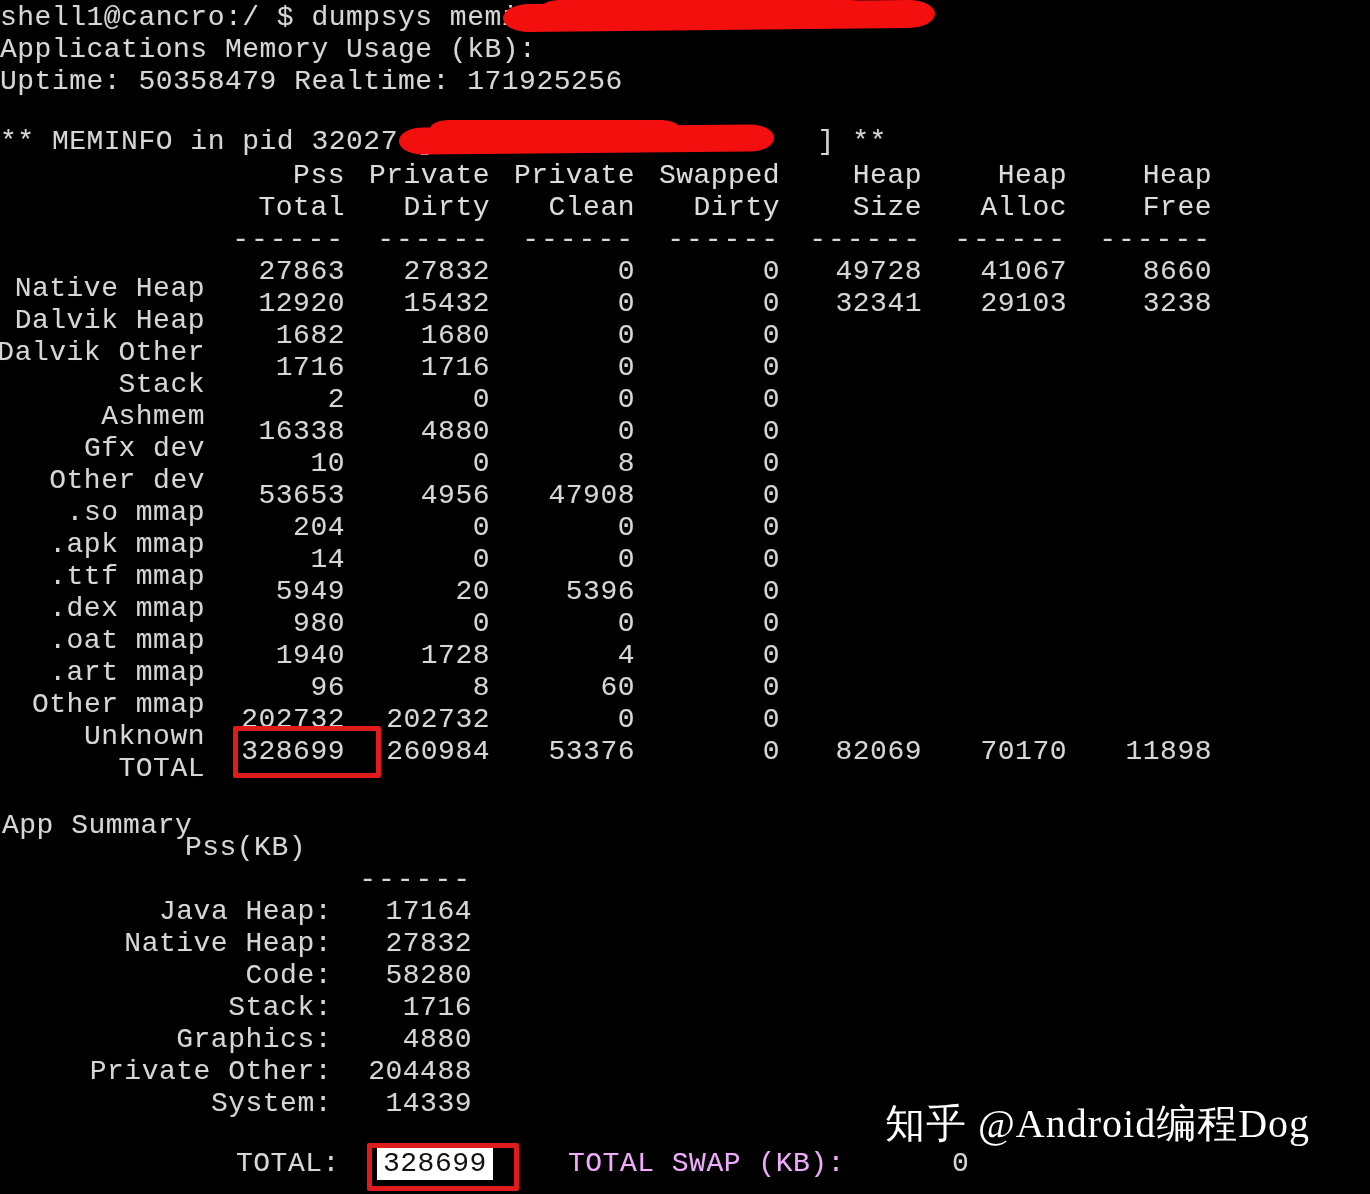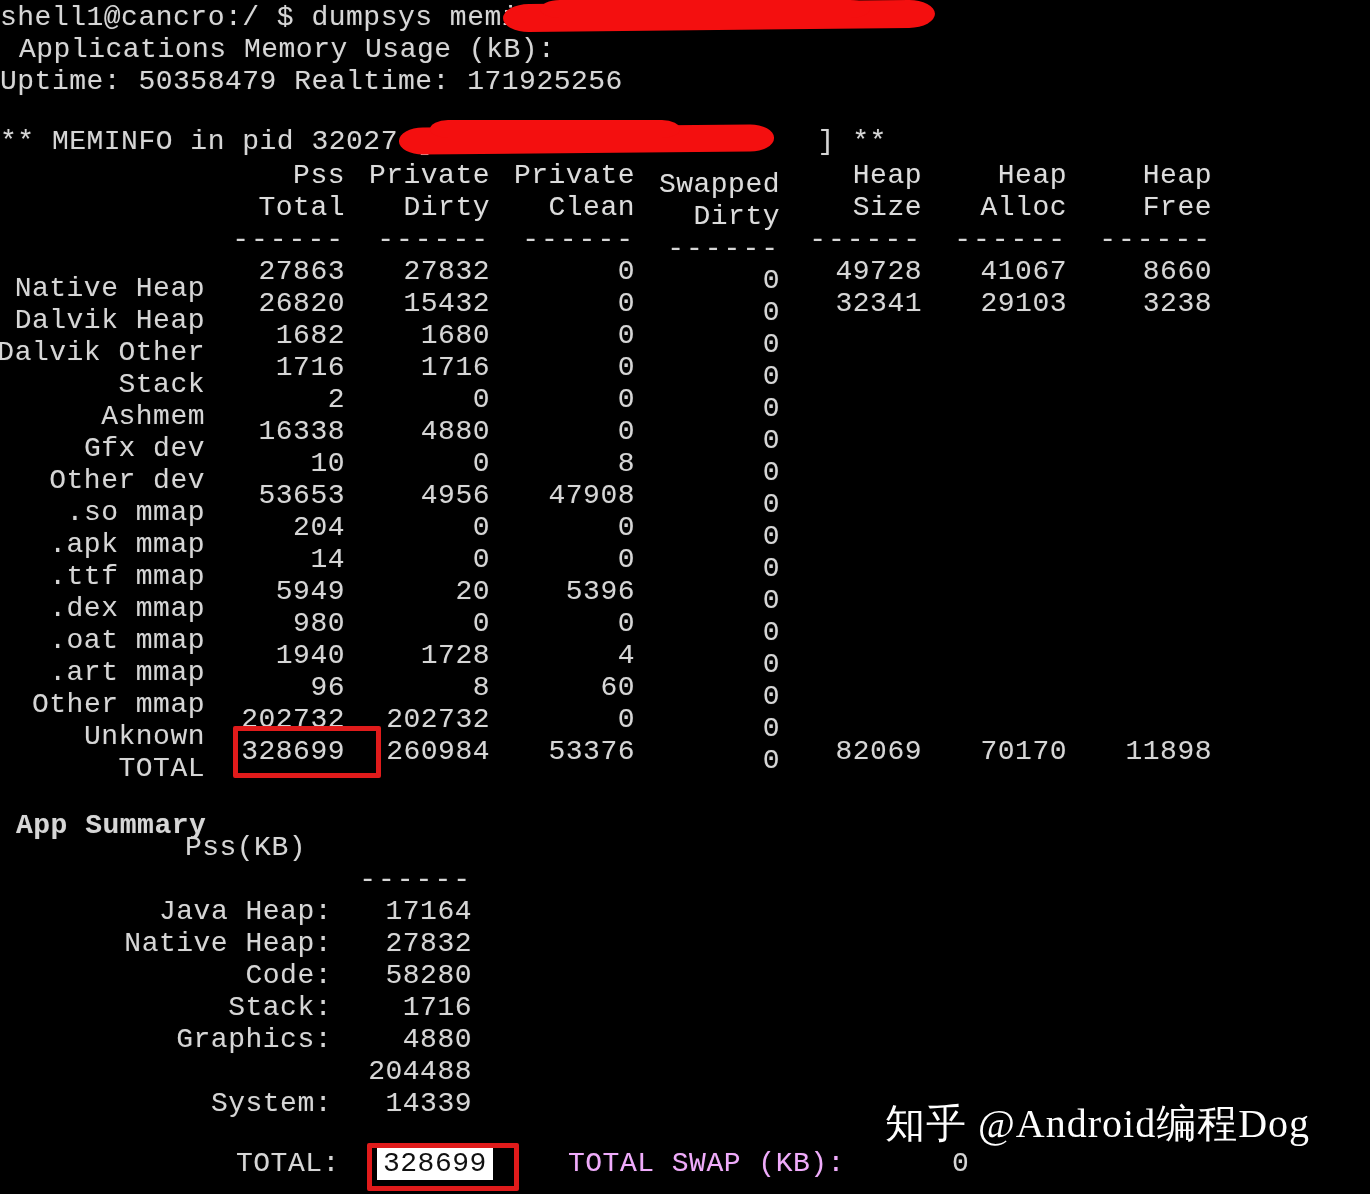--- a/index.html
+++ b/index.html
@@ -58,21 +58,21 @@
     line-height: 32px;
     letter-spacing: 0.5px;
     color: #d6d6d6;
     text-shadow: 0 0 1px rgba(255,255,255,0.22);
   }
   
   .c-label { right: 1165px; text-align: right; margin-top: 17px; }   
   .c0 { right: 1025px; text-align: left; }        
   .c1 { right: 880px;  text-align: right; }        
   .c2 { right: 735px;  text-align: right; }        
-  .c3 { right: 590px;  text-align: right; margin-top: 9px; }        
+  .c3 { right: 590px;  text-align: right; }        
   .c4 { right: 448px;  text-align: right; }        
   .c5 { right: 303px;  text-align: right; }        
   .c6 { right: 158px;  text-align: right; }        
 
   .hdr .cell { color: #dcdcdc; }
   .rule .cell { letter-spacing: 2px; }
 
   
   .summary {
     position: absolute;
@@ -158,21 +158,21 @@
     white-space: pre;
     letter-spacing: 1px;
   }
 </style>
 </head>
 <body>
 
 <div class="term">
 
   <div class="line pre" style="top:2px;">shell1@cancro:/ $ dumpsys meminfo</div>
-  <div class="line pre" style="top:34px;margin-left:19px;">Applications Memory Usage (kB):</div>
+  <div class="line pre" style="top:34px;">Applications Memory Usage (kB):</div>
   <div class="line pre" style="top:66px;">Uptime: 50358479 Realtime: 171925256</div>
 
   <div class="line pre" style="top:126px;"><span>** MEMINFO in pid 32027 [</span><span style="display:inline-block;width:385px;"></span><span>] **</span></div>
 
   <div class="tbl">
 
     <div class="trow hdr">
       <div class="cell c0">Pss</div>
       <div class="cell c1">Private</div>
       <div class="cell c2">Private</div>
@@ -208,21 +208,21 @@
           <div class="cell c0">27863</div>
           <div class="cell c1">27832</div>
           <div class="cell c2">0</div>
           <div class="cell c3">0</div>
           <div class="cell c4">49728</div>
           <div class="cell c5">41067</div>
           <div class="cell c6">8660</div>
         </div>
         <div class="trow">
           <div class="cell c-label">Dalvik Heap</div>
-          <div class="cell c0">26820</div>
+          <div class="cell c0">12920</div>
           <div class="cell c1">15432</div>
           <div class="cell c2">0</div>
           <div class="cell c3">0</div>
           <div class="cell c4">32341</div>
           <div class="cell c5">29103</div>
           <div class="cell c6">3238</div>
         </div>
         <div class="trow">
           <div class="cell c-label">Dalvik Other</div>
           <div class="cell c0">1682</div>
@@ -321,21 +321,21 @@
           <div class="cell c2">53376</div>
           <div class="cell c3">0</div>
           <div class="cell c4">82069</div>
           <div class="cell c5">70170</div>
           <div class="cell c6">11898</div>
         </div>
       </div>
   </div>
 
   <div class="summary">
-    <div class="line" style="top:10px;left:16px;position:absolute;font-weight:bold;">App Summary</div>
+    <div class="line" style="top:10px;left:2px;position:absolute;">App Summary</div>
 
     <div class="srow" style="top:32px;position:absolute;width:1204px;">
       <div class="s-val">Pss(KB)</div>
     </div>
 
     <div class="srow rule" style="top:64px;position:absolute;width:1370px;">
       <div class="s-val" style="letter-spacing:2px;">------</div>
     </div>
 
     <div id="summary-body" style="position: absolute; top: 96px; width: 1370px;">
@@ -353,20 +353,21 @@
         </div>
         <div class="srow">
           <div class="s-label">Stack:</div>
           <div class="s-val">1716</div>
         </div>
         <div class="srow">
           <div class="s-label">Graphics:</div>
           <div class="s-val">4880</div>
         </div>
         <div class="srow">
+          <div class="s-label">Private Other:</div>
           <div class="s-val">204488</div>
         </div>
         <div class="srow">
           <div class="s-label">System:</div>
           <div class="s-val">14339</div>
         </div>
       </div>
   </div>
 
   <div class="footer">

